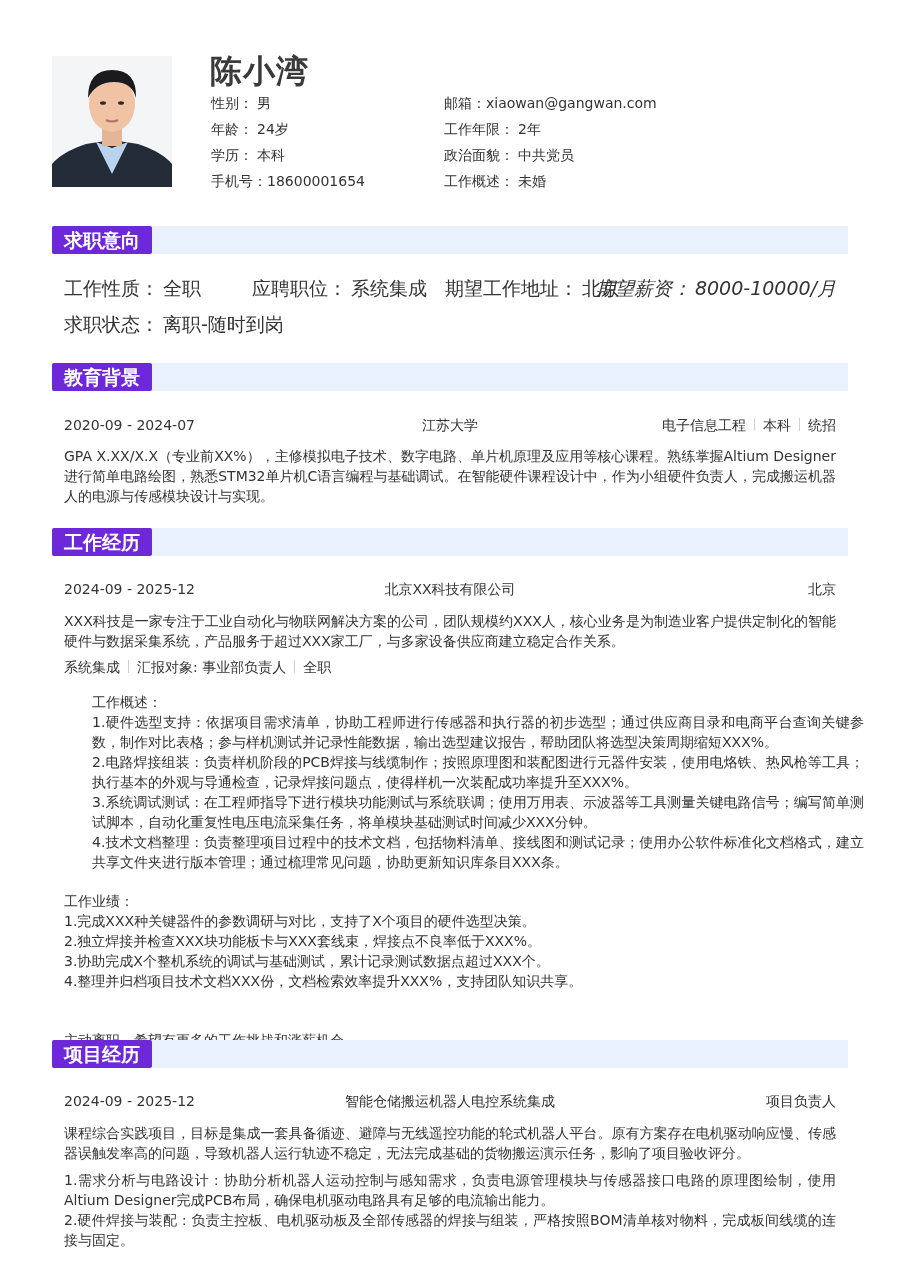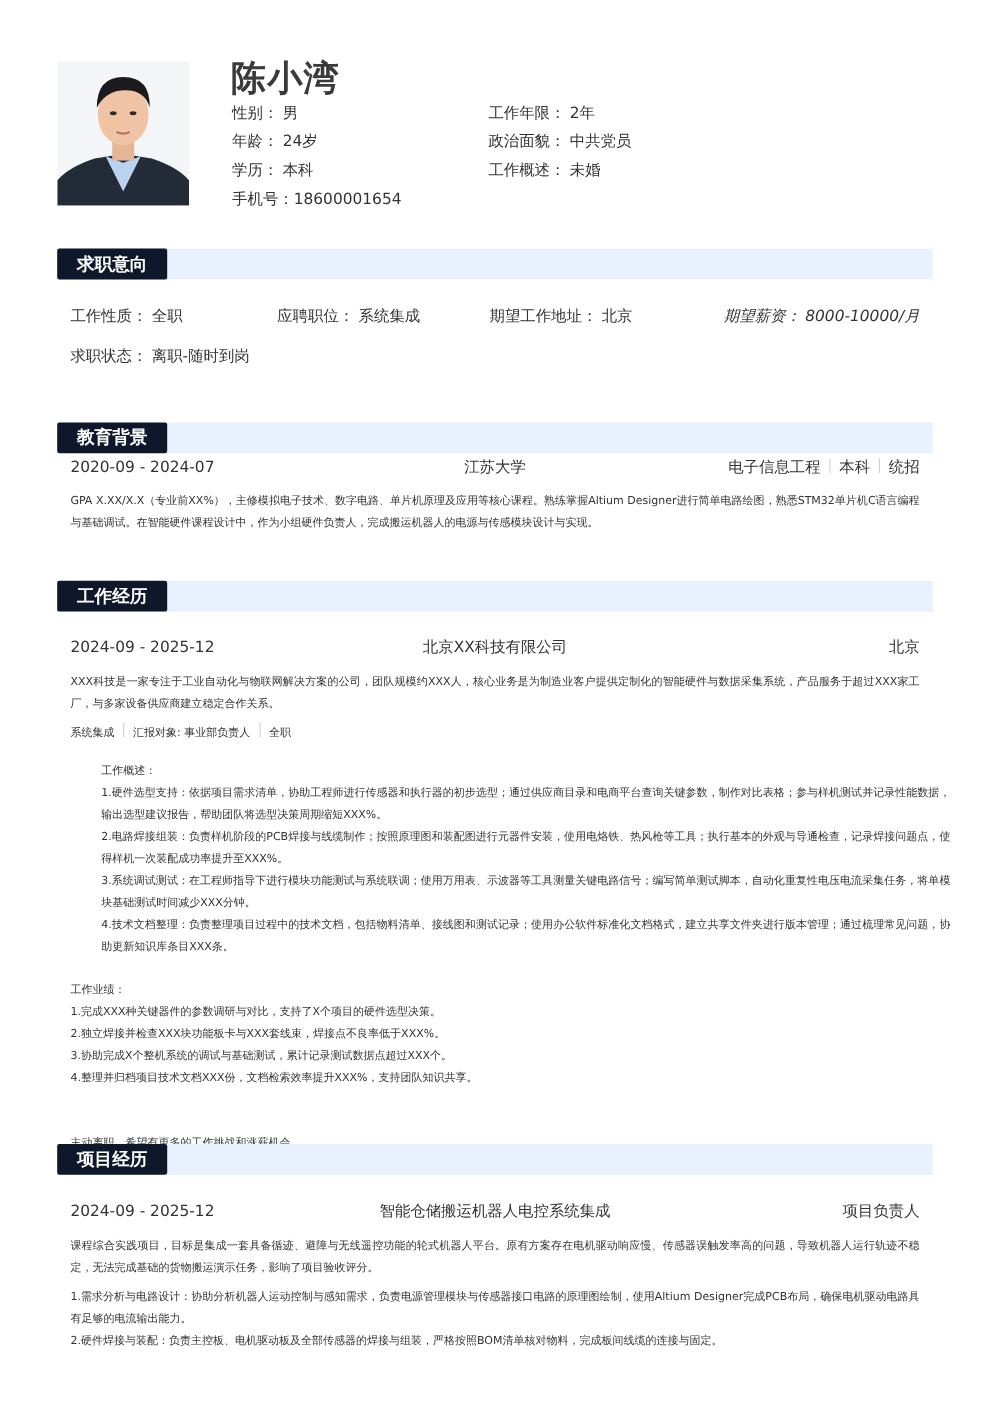--- a/index.html
+++ b/index.html
@@ -10,31 +10,31 @@
   .photo { position: absolute; left: 0; top: 8px; width: 120px; height: 131px; background: #f4f5f7; overflow: hidden; }
   .name { position: absolute; left: 158px; top: 2px; font-size: 32px; font-weight: bold; color: #3a3a3a; letter-spacing: 1px; }
   .info-col { position: absolute; top: 45px; }
   .info-col.left { left: 159px; }
   .info-col.right { left: 392px; }
   .info-row { height: 26px; line-height: 20px; font-size: 14px; color: #333; white-space: nowrap; }
   .info-row .lbl { color: #333; }
   .info-row .val { margin-left: 4px; }
 
   .section-bar { position: absolute; left: 52px; width: 796px; height: 28px; background: #e8f1fd; }
-  .section-tag { position: absolute; left: 0; top: 0; height: 28px; width: 100px; background: #0f172a; color: #fff; font-weight: bold; font-size: 16px; line-height: 28px; text-align: center; border-radius: 2px; }
+  .section-tag { position: absolute; left: 0; top: 0; height: 28px; width: 100px; background: #6d28d9; color: #fff; font-weight: bold; font-size: 19px; line-height: 28px; text-align: center; border-radius: 2px; }
 
   .row3 { position: absolute; left: 64px; width: 772px; height: 20px; font-size: 14px; line-height: 20px; }
   .row3 .l { position: absolute; left: 0; text-align: right; }
   .row3 .c { position: absolute; left: 0; right: 0; text-align: center; }
   .row3 .r { position: absolute; right: 0; }
   .sep { display: inline-block; width: 1px; height: 13px; background: #d0d0d0; margin: 0 8px; vertical-align: -1px; }
 
-  .para { position: absolute; left: 64px; width: 772px; font-size: 10px; line-height: 20px; color: #333; text-align: justify; }
+  .para { position: absolute; left: 64px; width: 772px; font-size: 14px; line-height: 20px; color: #333; text-align: justify; }
 
-  .intent-item { position: absolute; font-size: 14px; line-height: 20px; white-space: nowrap; }
+  .intent-item { position: absolute; font-size: 19px; line-height: 20px; white-space: nowrap; }
   .intent-item .val { margin-left: 4px; }
 </style>
 </head>
 <body>
 
 <div class="header">
   <div class="photo">
     <svg width="120" height="131" viewBox="0 0 120 131">
       <rect width="120" height="131" fill="#f4f5f7"></rect>
       <path d="M0 131 L0 108 Q10 96 34 88 L60 84 L86 88 Q110 96 120 108 L120 131 Z" fill="#232a38"></path>
@@ -48,36 +48,37 @@
     </svg>
   </div>
   <div class="name">陈小湾</div>
   <div class="info-col left">
     <div class="info-row"><span class="lbl">性别：</span><span class="val">男</span></div>
     <div class="info-row"><span class="lbl">年龄：</span><span class="val">24岁</span></div>
     <div class="info-row"><span class="lbl">学历：</span><span class="val">本科</span></div>
     <div class="info-row"><span class="lbl">手机号：</span><span>18600001654</span></div>
   </div>
   <div class="info-col right">
+    <div class="info-row"><span class="lbl">邮箱：</span><span>xiaowan@gangwan.com</span></div>
     <div class="info-row"><span class="lbl">工作年限：</span><span class="val">2年</span></div>
     <div class="info-row"><span class="lbl">政治面貌：</span><span class="val">中共党员</span></div>
     <div class="info-row"><span class="lbl">工作概述：</span><span class="val">未婚</span></div>
   </div>
 </div>
 
 <div class="section-bar" style="top:226px;">
   <div class="section-tag">求职意向</div>
 </div>
 <div class="intent-item" style="left:64px; top:278px;"><span>工作性质：</span><span class="val">全职</span></div>
 <div class="intent-item" style="left:252px; top:278px;"><span>应聘职位：</span><span class="val">系统集成</span></div>
 <div class="intent-item" style="left:445px; top:278px;"><span>期望工作地址：</span><span class="val">北京</span></div>
 <div class="intent-item" style="right:64px; top:278px;font-style:italic;"><span>期望薪资：</span><span class="val">8000-10000/月</span></div>
 <div class="intent-item" style="left:64px; top:314px;"><span>求职状态：</span><span class="val">离职-随时到岗</span></div>
 
-<div class="section-bar" style="top:384px;">
+<div class="section-bar" style="top:363px;">
   <div class="section-tag">教育背景</div>
 </div>
 <div class="row3" style="top:415px;">
   <span class="l">2020-09 - 2024-07</span>
   <span class="c">江苏大学</span>
   <span class="r"><span>电子信息工程</span><span class="sep"></span><span>本科</span><span class="sep"></span><span>统招</span></span>
 </div>
 <div class="para" style="top:446px;">GPA X.XX/X.X（专业前XX%），主修模拟电子技术、数字电路、单片机原理及应用等核心课程。熟练掌握Altium Designer进行简单电路绘图，熟悉STM32单片机C语言编程与基础调试。在智能硬件课程设计中，作为小组硬件负责人，完成搬运机器人的电源与传感模块设计与实现。</div>
 
 <div class="section-bar" style="top:528px;">

